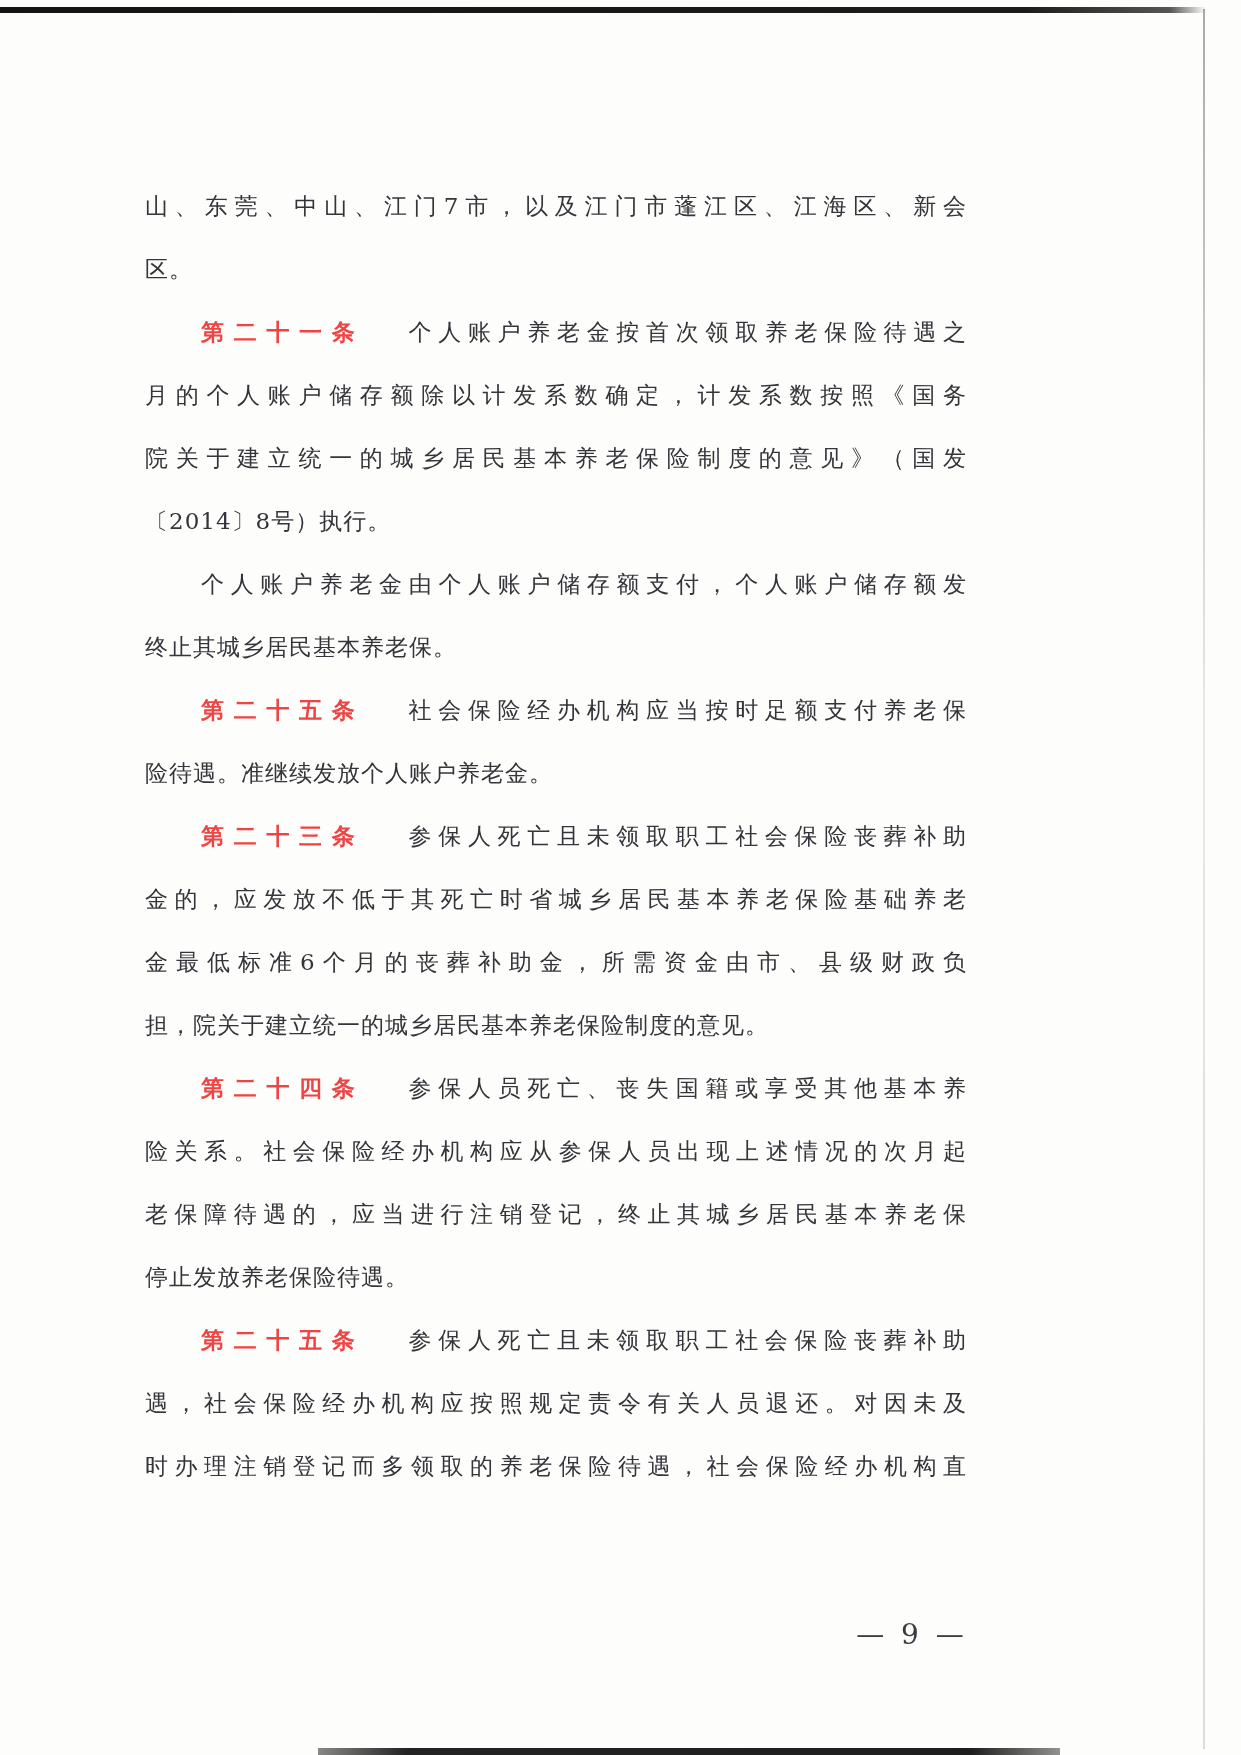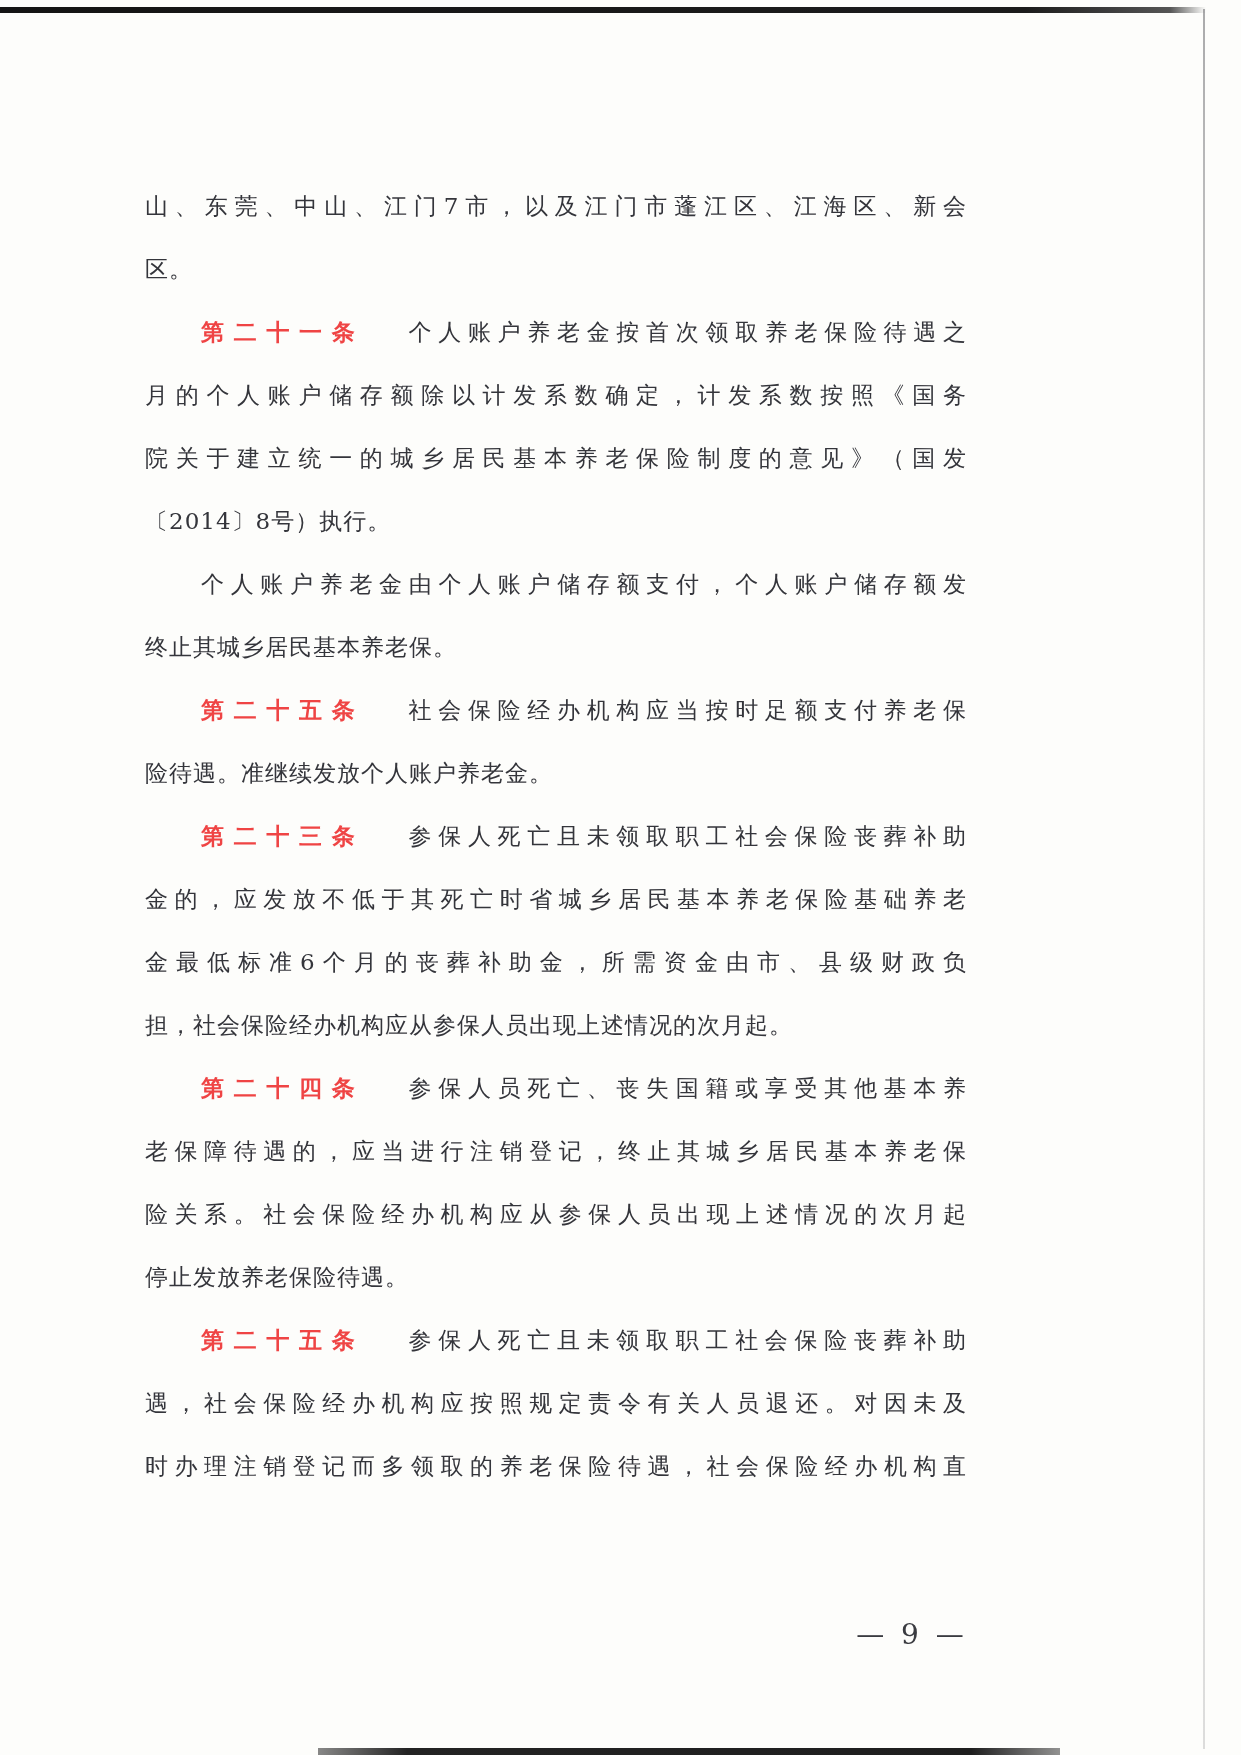--- a/index.html
+++ b/index.html
@@ -119,30 +119,30 @@
     <div class="line indent justify">
     <span class="term">第二十三条</span><span>参保人死亡且未领取职工社会保险丧葬补助</span>
   </div>
     <div class="line justify">
     <span>金的，应发放不低于其死亡时省城乡居民基本养老保险基础养老</span>
   </div>
     <div class="line justify">
     <span>金最低标准6个月的丧葬补助金，所需资金由市、县级财政负</span>
   </div>
     <div class="line">
-    <span>担，社会保险经办机构应从参保人员出现上述情况的次月起。</span>
+    <span>担，院关于建立统一的城乡居民基本养老保险制度的意见。</span>
   </div>
     <div class="line indent justify">
     <span class="term">第二十四条</span><span>参保人员死亡、丧失国籍或享受其他基本养</span>
   </div>
     <div class="line justify">
-    <span>老保障待遇的，应当进行注销登记，终止其城乡居民基本养老保</span>
+    <span>险关系。社会保险经办机构应从参保人员出现上述情况的次月起</span>
   </div>
     <div class="line justify">
-    <span>险关系。社会保险经办机构应从参保人员出现上述情况的次月起</span>
+    <span>老保障待遇的，应当进行注销登记，终止其城乡居民基本养老保</span>
   </div>
     <div class="line">
     <span>停止发放养老保险待遇。</span>
   </div>
     <div class="line indent justify">
     <span class="term">第二十五条</span><span>参保人死亡且未领取职工社会保险丧葬补助</span>
   </div>
     <div class="line justify">
     <span>遇，社会保险经办机构应按照规定责令有关人员退还。对因未及</span>
   </div>

